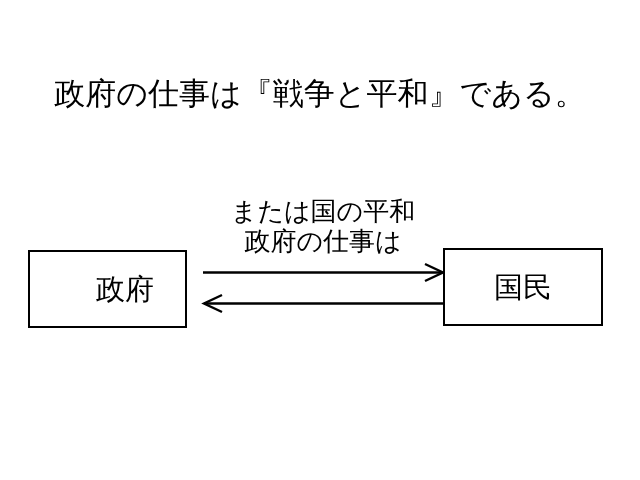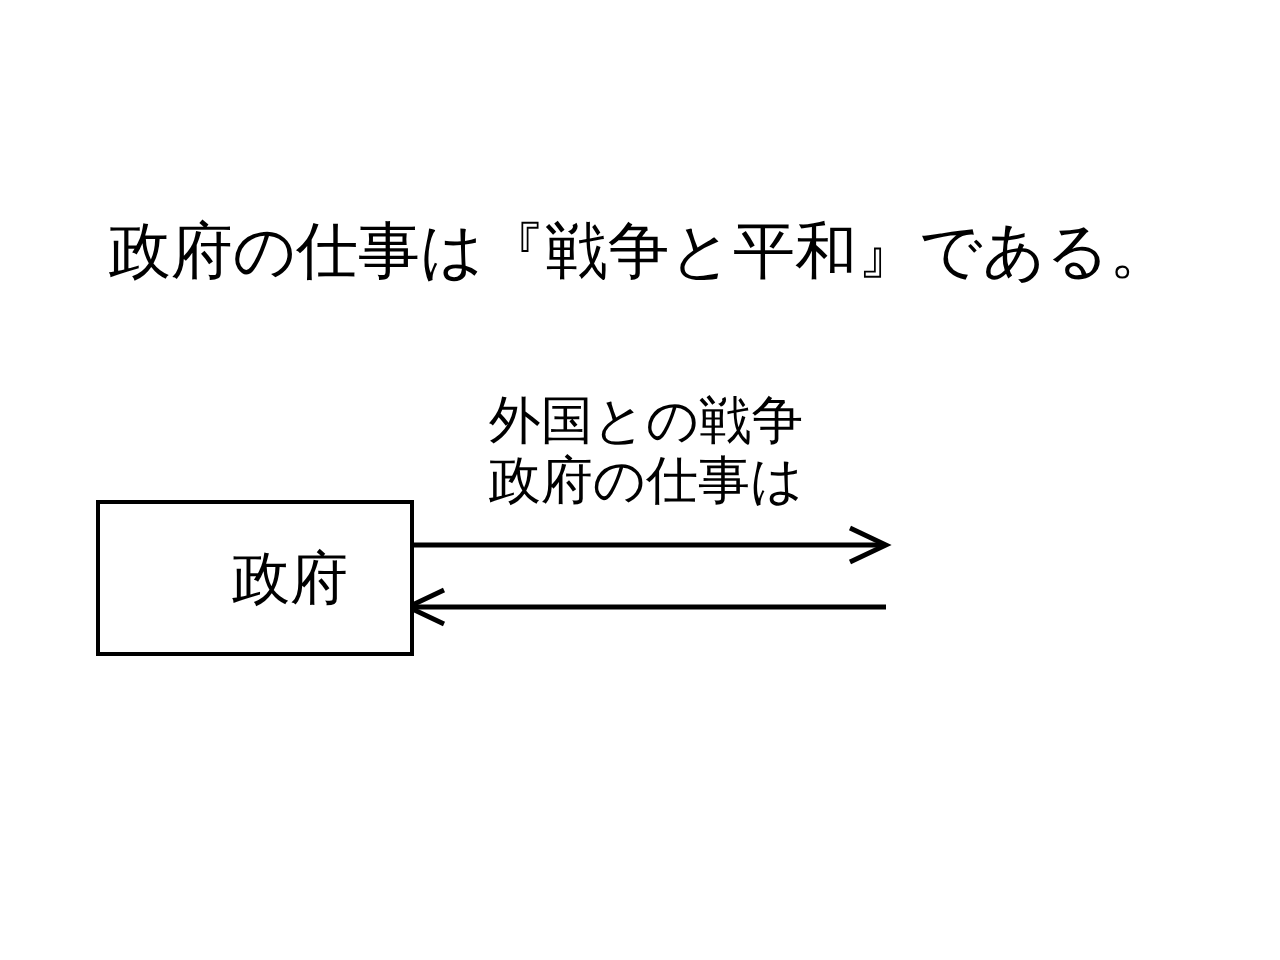--- a/index.html
+++ b/index.html
@@ -26,42 +26,41 @@
     position: absolute;
     left: 0;
     top: 74px;
     width: 640px;
     text-align: center;
     font-size: 31px;
     line-height: 38px;
     letter-spacing: 0px;
     white-space: nowrap;
     color: #000000;
-    margin-top: 33px;
   }
 
   
   .node-box {
     position: absolute;
     box-sizing: border-box;
     border: 2px solid #000000;
     background: #ffffff;
     display: flex;
     align-items: center;
     justify-content: center;
   }
   .node-label {
     font-size: 29px;
     line-height: 1;
     color: #000000;
     white-space: nowrap;
   }
 
   #box-government {
-    left: 48px;
+    left: 28px;
     top: 250px;
     width: 159px;
     height: 78px;
     padding-left: 35px;
   }
   #box-people {
     left: 443px;
     top: 248px;
     width: 160px;
     height: 78px;
@@ -114,20 +113,23 @@
     <g>
       <line x1="204" y1="303.5" x2="443" y2="303.5" stroke="#000000" stroke-width="2.4"></line>
       <polyline points="222,295 204,303.5 222,312" fill="none" stroke="#000000" stroke-width="2.4" stroke-linecap="butt" stroke-linejoin="miter"></polyline>
     </g>
   </svg>
 
   <div class="node-box" id="box-government">
     <span class="node-label">政府</span>
   </div>
 
+  <div class="node-box" id="box-people">
+    <span class="node-label">国民</span>
+  </div>
 
   <div class="edge-label" id="label-war-peace">
-    <div>外国との戦争</div>
+    <div>または国の平和</div>
     <div>政府の仕事は</div>
   </div>
 
 
 </div>
 
 </body></html>

